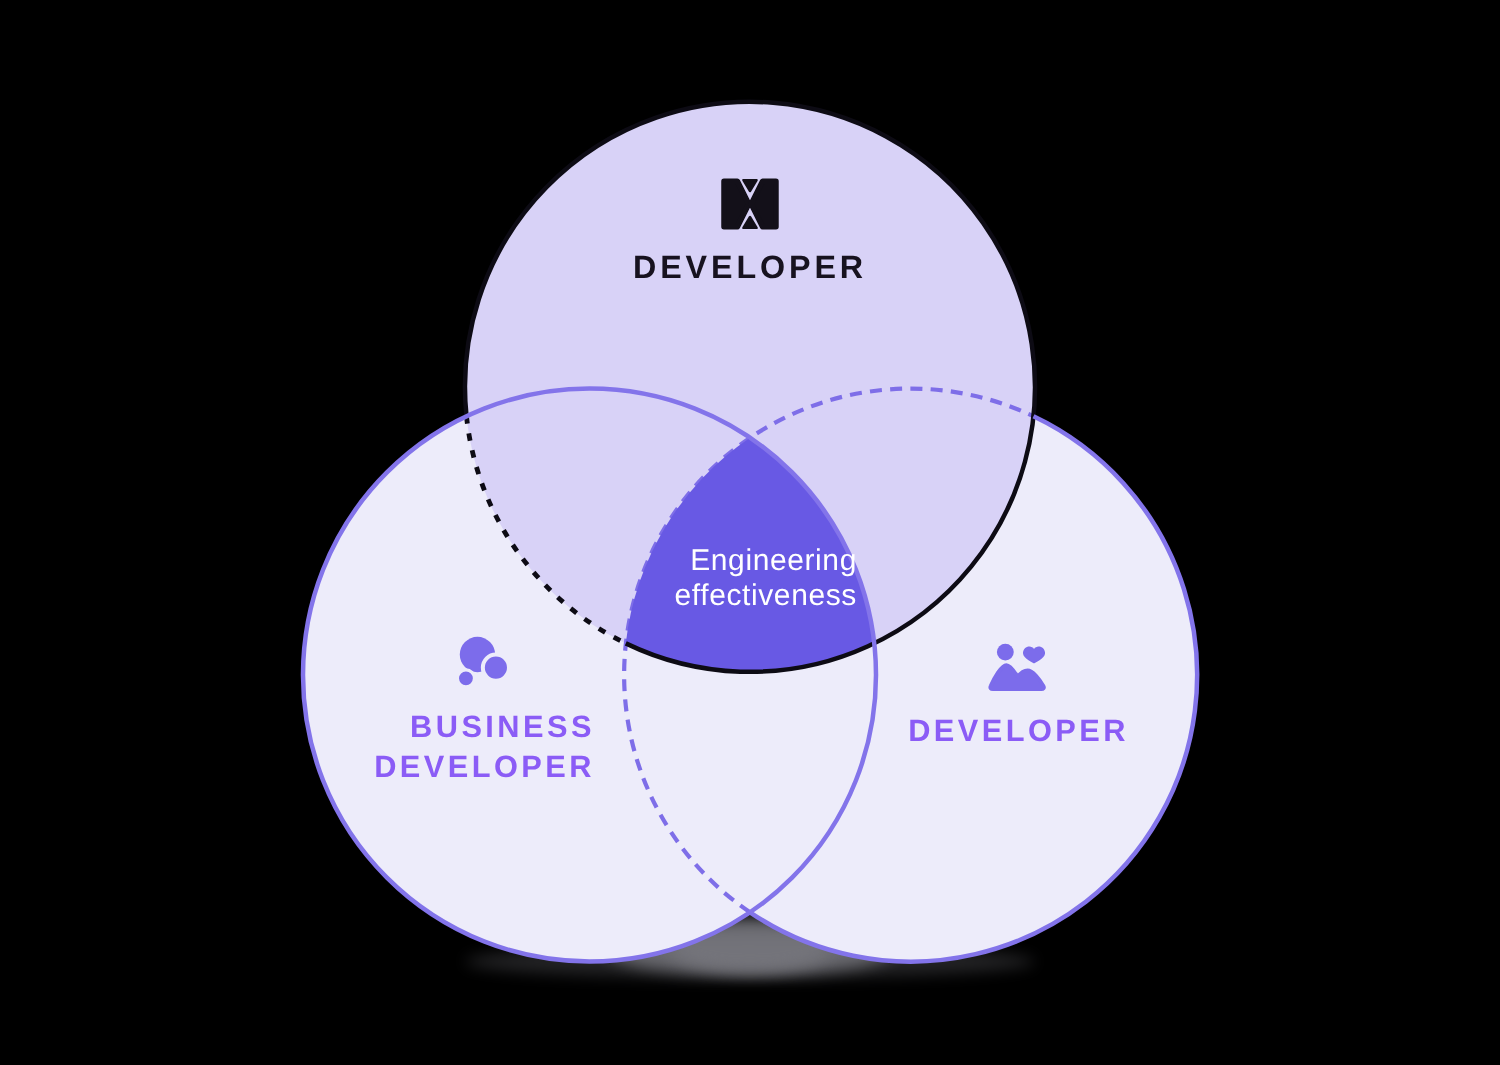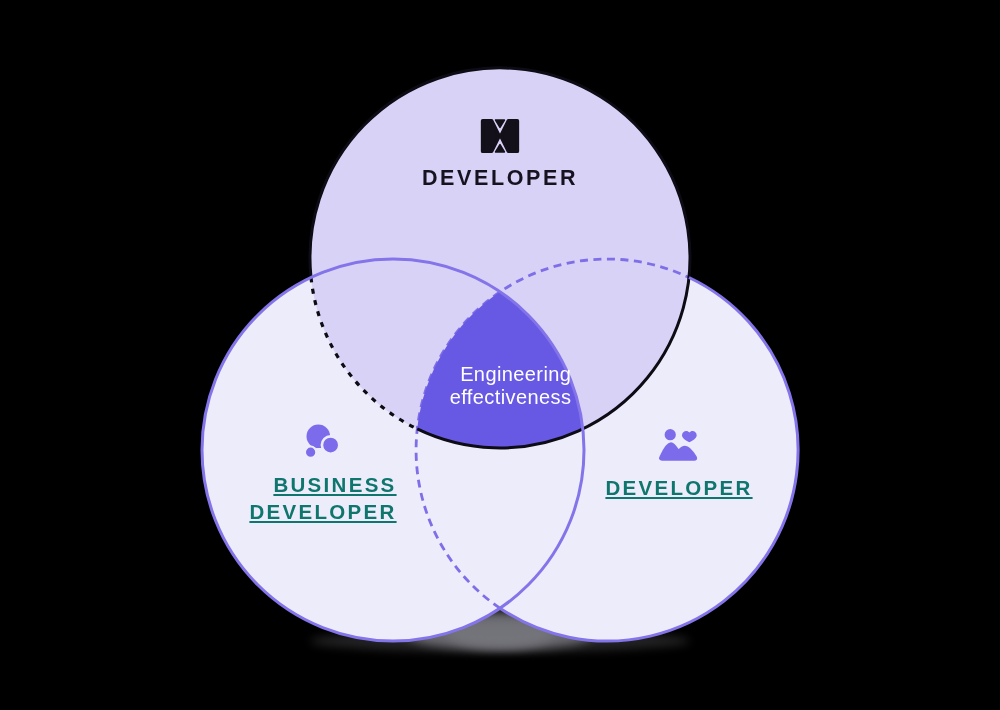--- a/index.html
+++ b/index.html
@@ -19,21 +19,21 @@
   .label{position:absolute;text-align:right;transform:translateX(-50%);}
   .label .icon{display:block;margin:0 auto;}
 
   .top-label{left:500px;top:118px;color:#17121f;}
   .top-label .line{font-size:21.5px;font-weight:700;letter-spacing:2.6px;line-height:30px;}
   .top-label .icon{margin-bottom:9px;}
 
   .center-label{left:500px;top:363px;color:#ffffff;}
   .center-label .line{font-size:20px;font-weight:400;letter-spacing:.4px;line-height:23px;margin-left:21px;}
 
-  .side-label{color:#0f766e;text-decoration:underline;}
+  .side-label{color:#8b5cf6;}
   .side-label .line{font-size:20.5px;font-weight:700;letter-spacing:2.3px;line-height:27px;}
   .side-label .icon{margin-bottom:7px;}
   .bl-label{left:323px;top:423px;}
   .br-label{left:679px;top:426px;}
 
   .shadow-soft{filter:blur(5px);}
 </style>
 </head>
 <body>
 

